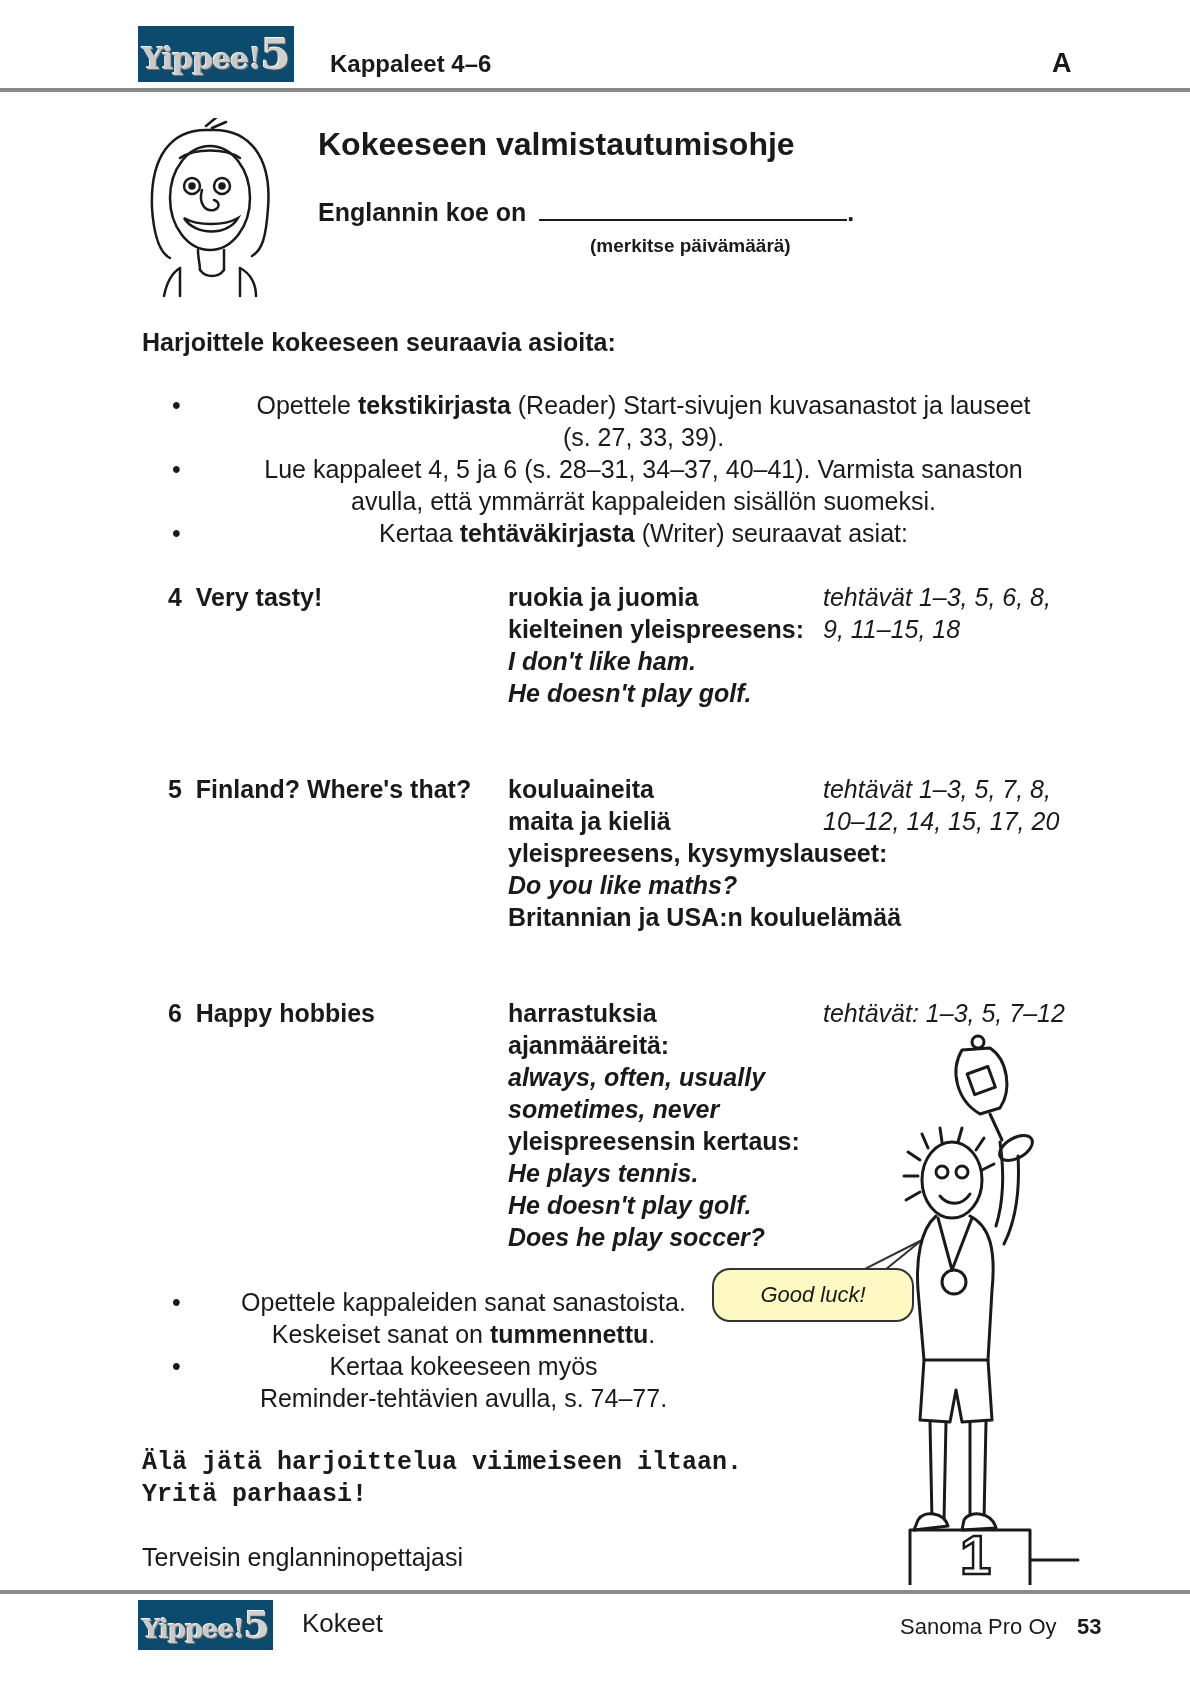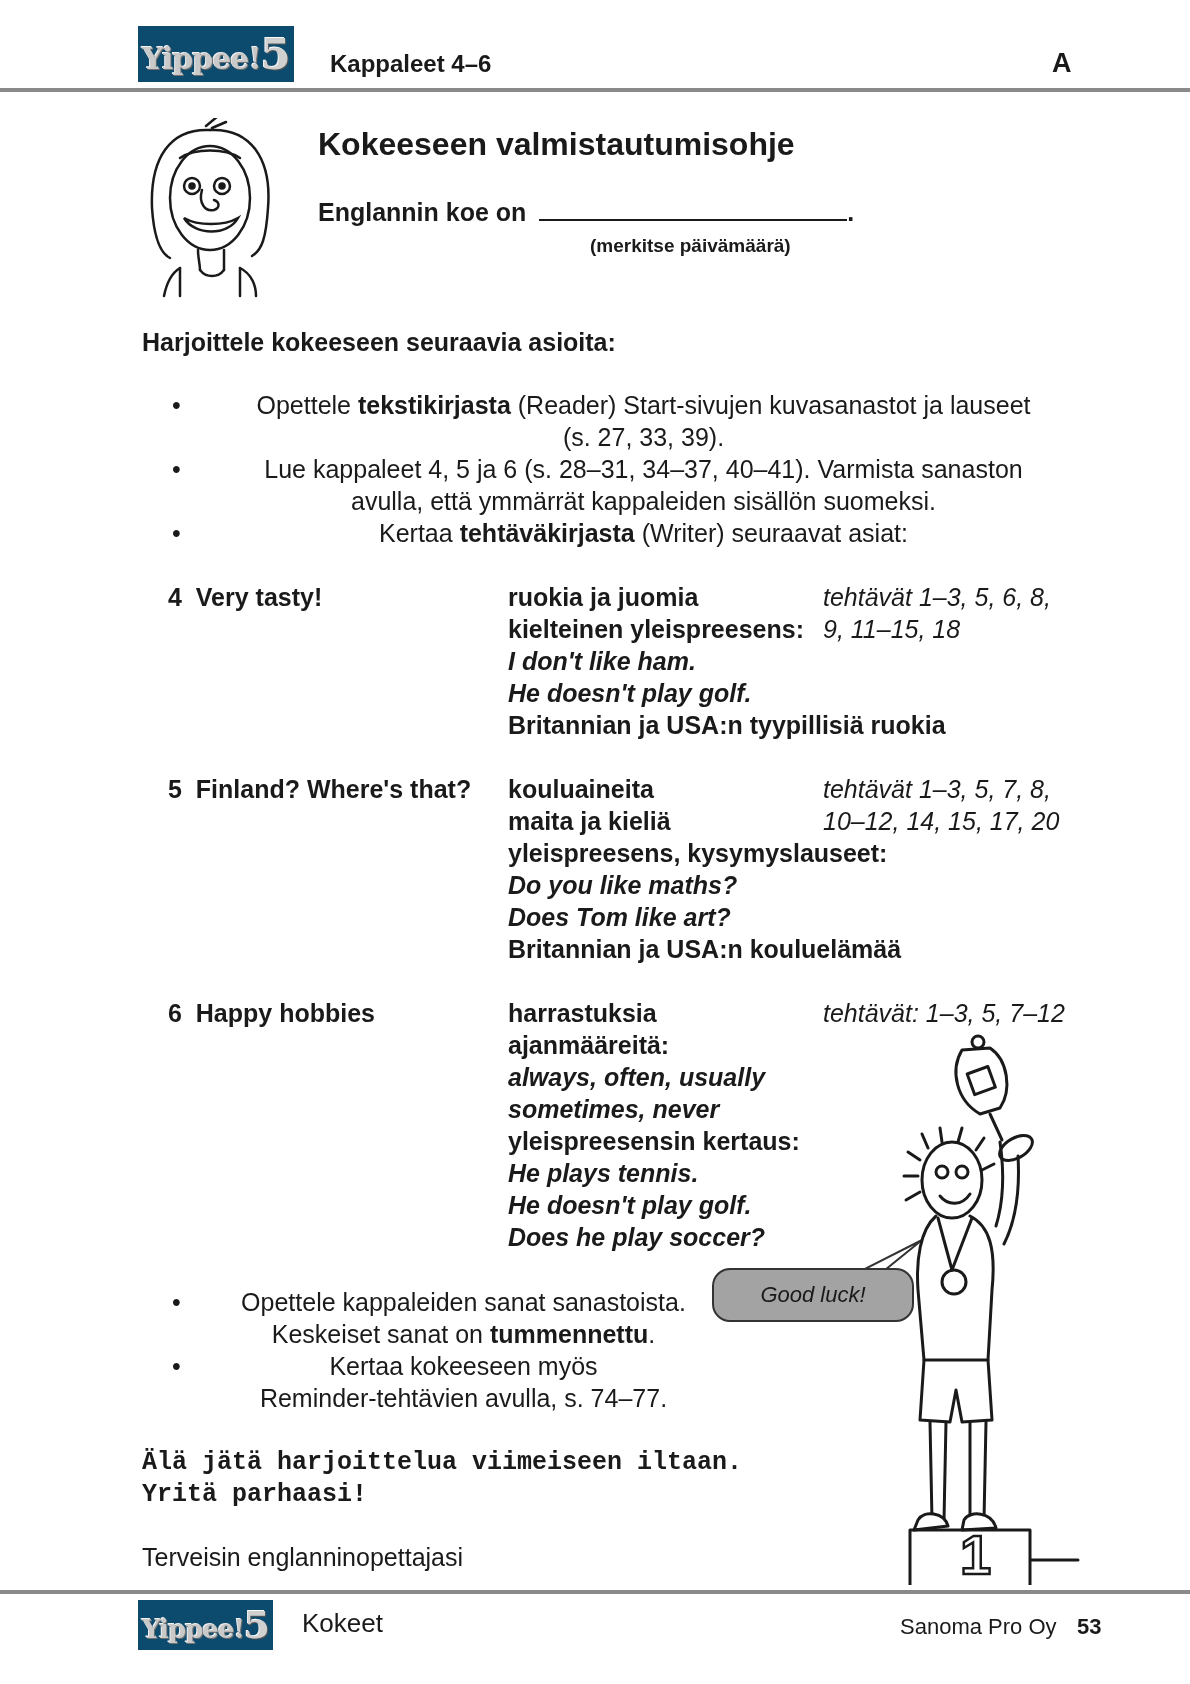--- a/index.html
+++ b/index.html
@@ -19,21 +19,21 @@
   ul.bullets { list-style: none; margin: 0; padding: 0; text-align: center; }
   ul.bullets li { position: relative; padding-left: 31px; font-size: 25px; line-height: 32px; }
   ul.bullets li::before { content: "\2022"; position: absolute; left: 4px; top: 0; font-size: 25px; }
   .row { position: absolute; left: 168px; width: 960px; font-size: 25px; line-height: 32px; }
   .row .num-title { position: absolute; left: 0; top: 0; font-weight: bold; }
   .row .topics { position: absolute; left: 340px; top: 0; font-weight: bold; }
   .row .tasks { position: absolute; left: 655px; top: 0; font-style: italic; }
   .line { display: block; white-space: nowrap; }
   .bubble { border: 2px solid #333; border-radius: 18px; width: 198px; height: 50px;
             display: flex; align-items: center; justify-content: center;
-            font-style: italic; font-size: 22px; background: #a3a3a3; }
+            font-style: italic; font-size: 22px; background: #fef9c3; }
 </style>
 </head>
 <body>
 
 <div class="abs logo" style="left:138px; top:26px; font-size:30px; height:56px; line-height:56px;">
   <span>Yippee!</span><span class="five">5</span>
 </div>
 <div class="abs hdr" style="left:330px; top:50px;">Kappaleet 4–6</div>
 <div class="abs hdr" style="left:1052px; top:48px; font-size:27px;">A</div>
 <div class="abs rule" style="top:88px;"></div>
@@ -85,36 +85,34 @@
   </li>
 </ul>
 
 <div class="row" style="top:581px;">
   <div class="num-title"><span>4</span>&nbsp; <span>Very tasty!</span></div>
   <div class="topics">
     <span class="line">ruokia ja juomia</span>
     <span class="line">kielteinen yleispreesens:</span>
     <span class="line ital">I don't like ham.</span>
     <span class="line ital">He doesn't play golf.</span>
-    <span class="line">Britannian ja USA:n tyypillisiä ruokia</span>
   </div>
   <div class="tasks">
     <span class="line">tehtävät 1–3, 5, 6, 8,</span>
     <span class="line">9, 11–15, 18</span>
   </div>
 </div>
 
 <div class="row" style="top:773px;">
   <div class="num-title"><span>5</span>&nbsp; <span>Finland? Where's that?</span></div>
   <div class="topics">
     <span class="line">kouluaineita</span>
     <span class="line">maita ja kieliä</span>
     <span class="line">yleispreesens, kysymyslauseet:</span>
     <span class="line ital">Do you like maths?</span>
-    <span class="line ital">Does Tom like art?</span>
     <span class="line">Britannian ja USA:n kouluelämää</span>
   </div>
   <div class="tasks">
     <span class="line">tehtävät 1–3, 5, 7, 8,</span>
     <span class="line">10–12, 14, 15, 17, 20</span>
   </div>
 </div>
 
 <div class="row" style="top:997px;">
   <div class="num-title"><span>6</span>&nbsp; <span>Happy hobbies</span></div>

